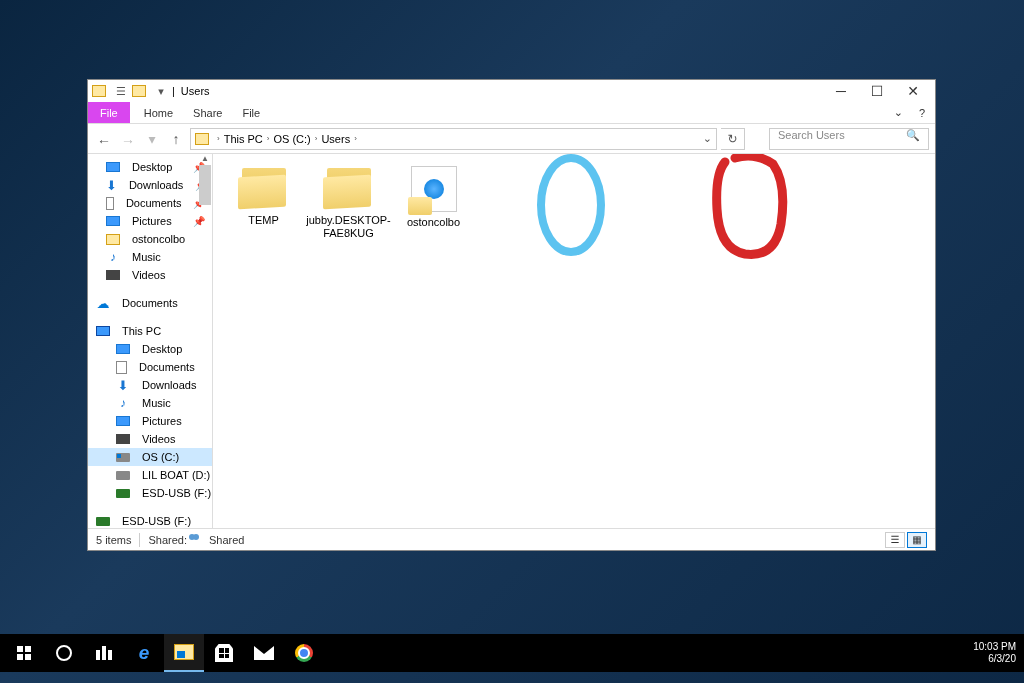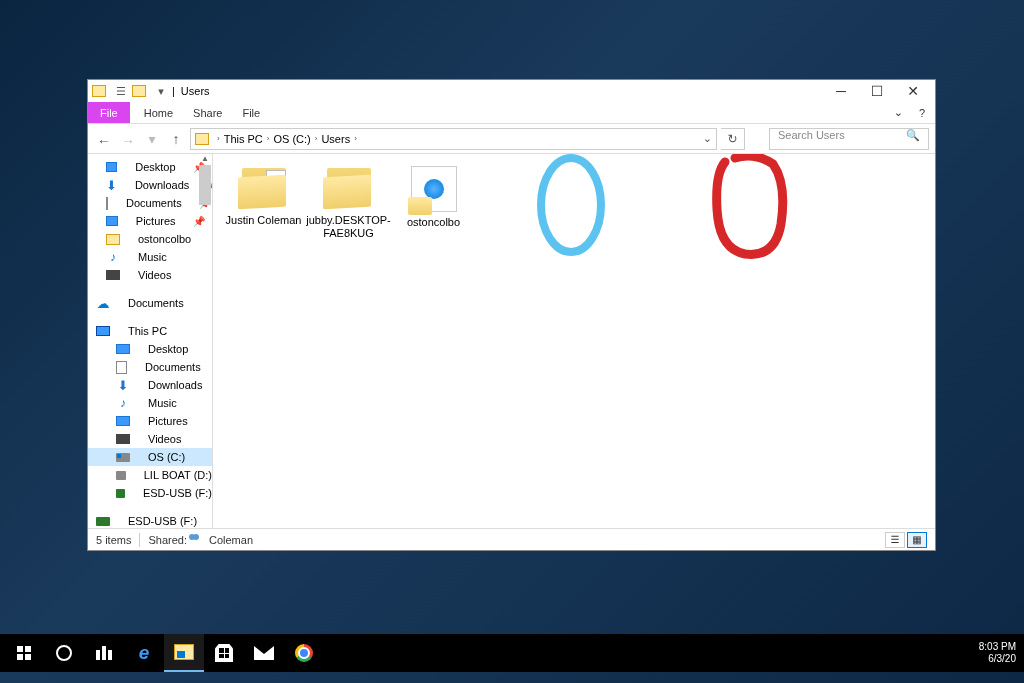--- a/index.html
+++ b/index.html
@@ -18,21 +18,21 @@
 .navbtn { width: 20px; height: 20px; display: flex; align-items: center; justify-content: center; font-size: 14px; color: #555; }
 .navbtn.disabled { color: #bbb; }
 .addressbar { flex: 1; height: 22px; border: 1px solid #ccc; display: flex; align-items: center; padding: 0 4px; font-size: 11px; }
 .addressbar .folder-small { width: 14px; height: 12px; background: #ffe9a3; border: 1px solid #d4a017; margin-right: 4px; }
 .addressbar .crumb-sep { margin: 0 4px; color: #555; font-size: 8px; }
 .refreshbtn { width: 24px; height: 22px; border: 1px solid #ccc; border-left: none; display: flex; align-items: center; justify-content: center; font-size: 12px; color: #555; }
 .searchbox { width: 160px; height: 22px; border: 1px solid #ccc; margin-left: 20px; display: flex; padding: 0 8px; font-size: 11px; color: #888; }
 .searchbox .spacer { flex: 1; }
 .body { flex: 1; display: flex; overflow: hidden; }
 .nav-pane { width: 125px; border-right: 1px solid #ddd; overflow-y: auto; font-size: 11px; padding: 4px 0; position: relative; }
-.nav-item { display: flex; align-items: center; height: 18px; padding-left: 18px; gap: 18px; white-space: nowrap; overflow: hidden; }
+.nav-item { display: flex; align-items: center; height: 18px; padding-left: 18px; gap: 12px; white-space: nowrap; overflow: hidden; }
 .nav-item.indent1 { padding-left: 28px; }
 .nav-item.selected { background: #cce8ff; }
 .nav-item .pin { margin-left: auto; margin-right: 6px; color: #888; font-size: 10px; }
 .nav-spacer { height: 10px; }
 .icn { width: 14px; height: 14px; display: inline-flex; align-items: center; justify-content: center; }
 .icn-folder { background: #ffe9a3; width: 14px; height: 11px; border: 1px solid #d4a017; }
 .icn-desktop { background: #3b99fc; width: 14px; height: 10px; border: 1px solid #1976d2; }
 .icn-download { color: #1976d2; font-size: 13px; }
 .icn-doc { background: #fff; width: 11px; height: 13px; border: 1px solid #888; position: relative; }
 .icn-pic { background: #3b99fc; width: 14px; height: 10px; border: 1px solid #1976d2; }
@@ -222,24 +222,23 @@
       <div class="scroll-nav">
           <span>▲</span>
           <div class="thumb"></div>
         </div>
     </div>
     <div class="content">
       <div class="items">
         <div class="item">
           <div class="big-folder">
               <div class="back"></div>
-              <div class="paper"></div>
               <div class="front"></div>
             </div>
-          <div class="item-label">Justin Coleman</div>
+          <div class="item-label">TEMP</div>
         </div>
         <div class="item">
           <div class="big-folder">
               <div class="back"></div>
               <div class="front"></div>
             </div>
           <div class="item-label">jubby.DESKTOP-FAE8KUG</div>
         </div>
         <div class="item">
           <div class="file-icon">
@@ -260,21 +259,21 @@
   <div class="statusbar">
     <span>5 items</span>
     <span class="sep"></span>
     <span>Shared:</span>
     <span style="width:4px;"></span>
     <span class="shared-icon">
         <span class="h"></span>
         <span class="h"></span>
       </span>
     <span style="width:4px;"></span>
-    <span>Coleman</span>
+    <span>Shared</span>
     <div class="viewbtns">
       <div class="viewbtn">☰</div>
       <div class="viewbtn active">▦</div>
     </div>
   </div>
 </div>
 
 <div class="taskbar">
   <div class="task-btn">
     <svg class="start-svg">
@@ -310,16 +309,16 @@
         </div>
       </div>
     </div>
   <div class="task-btn">
       <div class="mail-wrapper"></div>
     </div>
   <div class="task-btn">
       <div class="chrome-icon"></div>
     </div>
   <div class="tray">
-    <div>8:03 PM</div>
+    <div>10:03 PM</div>
     <div>6/3/20</div>
   </div>
 </div>
 
 </body></html>

